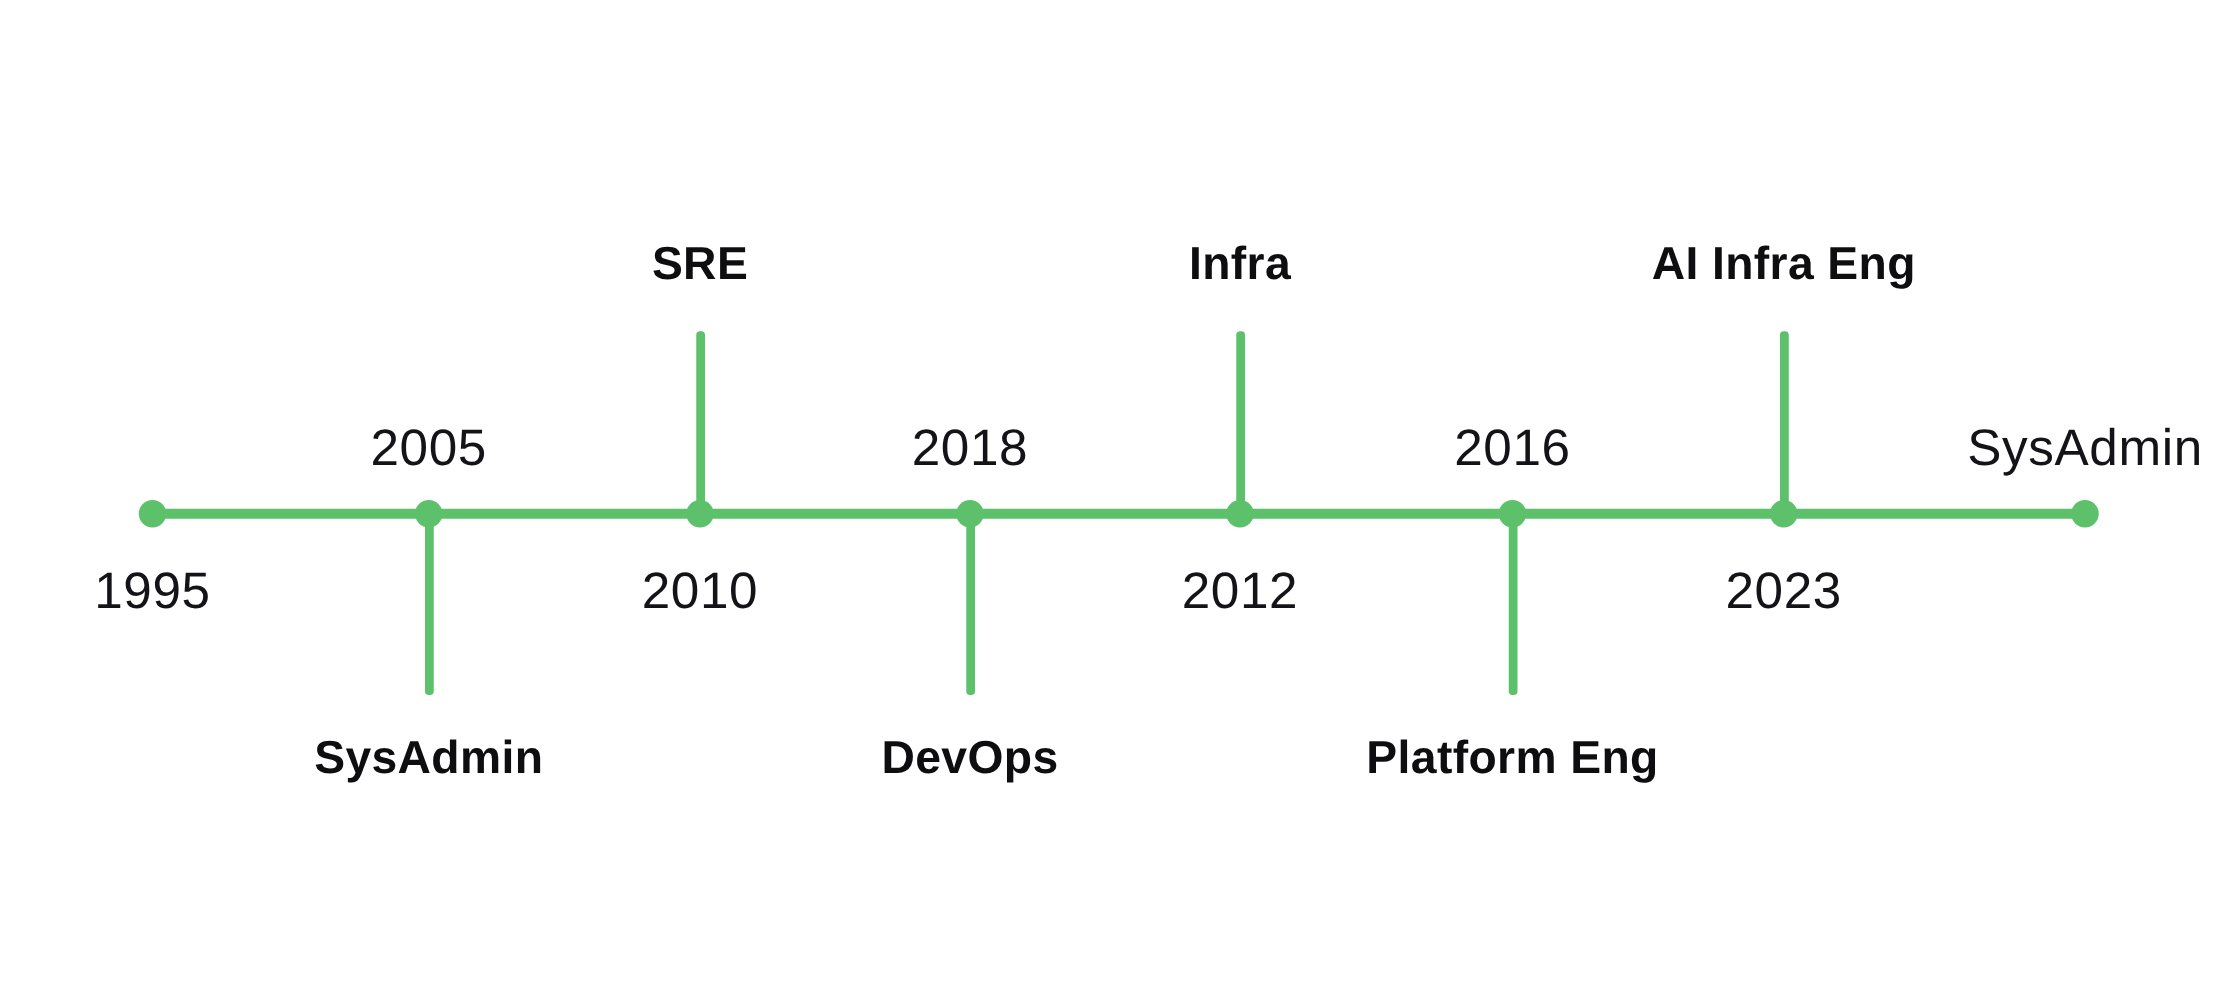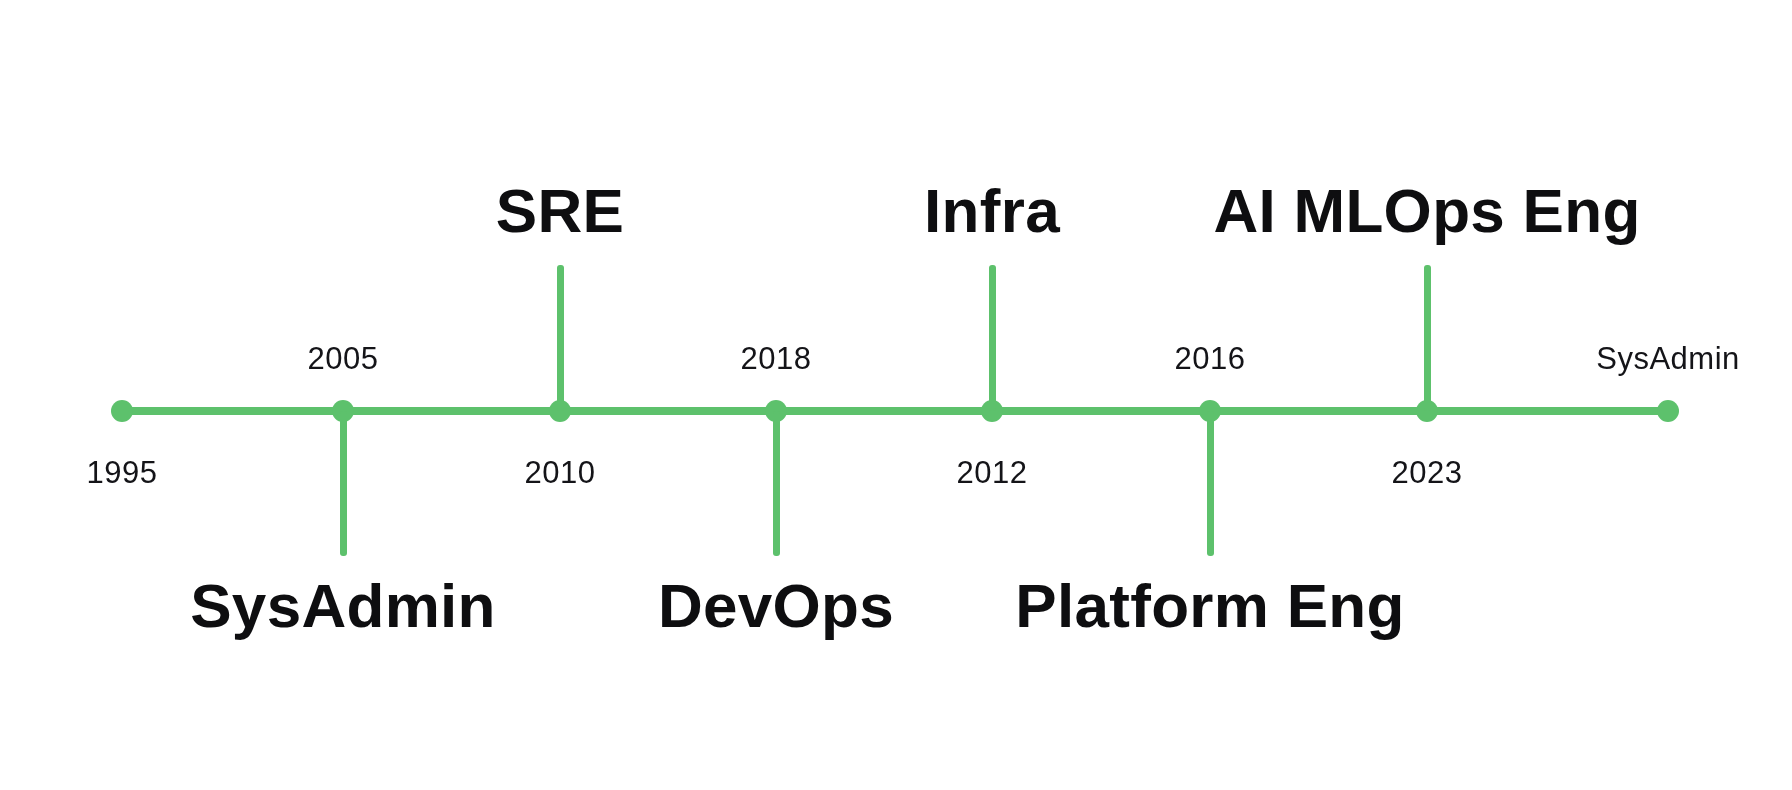--- a/index.html
+++ b/index.html
@@ -46,33 +46,33 @@
     left:-3px;
     width:7px;
     background:var(--green);
     border-radius:3px;
   }
   .stem.up{ top:265px; height:146px; }
   .stem.down{ top:411px; height:145px; }
   .year{
     position:absolute;
     transform:translateX(-50%);
-    font-size:31px;
+    font-size:41px;
     line-height:41px;
     font-weight:400;
     letter-spacing:0.5px;
     color:var(--text-dark);
     white-space:nowrap;
   }
   .year.above{ top:338px; }
   .year.below{ top:452px; }
   .role{
     position:absolute;
     transform:translateX(-50%);
-    font-size:62px;
+    font-size:37px;
     line-height:56px;
     font-weight:700;
     letter-spacing:0.3px;
     color:#0e0e10;
     white-space:nowrap;
   }
   .role.above{ top:183px; }
   .role.below{ top:578px; }
 </style>
 </head>
@@ -119,21 +119,21 @@
     <div class="dot"></div>
     <div class="year above">2016</div>
     <div class="stem down"></div>
     <div class="role below">Platform Eng</div>
   </div>
 
   <div class="milestone" style="left:1427px">
     <div class="dot"></div>
     <div class="year below">2023</div>
     <div class="stem up"></div>
-    <div class="role above">AI MLOps Eng</div>
+    <div class="role above">AI Infra Eng</div>
   </div>
 
   <div class="milestone" style="left:1668px">
     <div class="dot"></div>
     <div class="year above">SysAdmin</div>
   </div>
 
 </div>
 
 </body></html>

